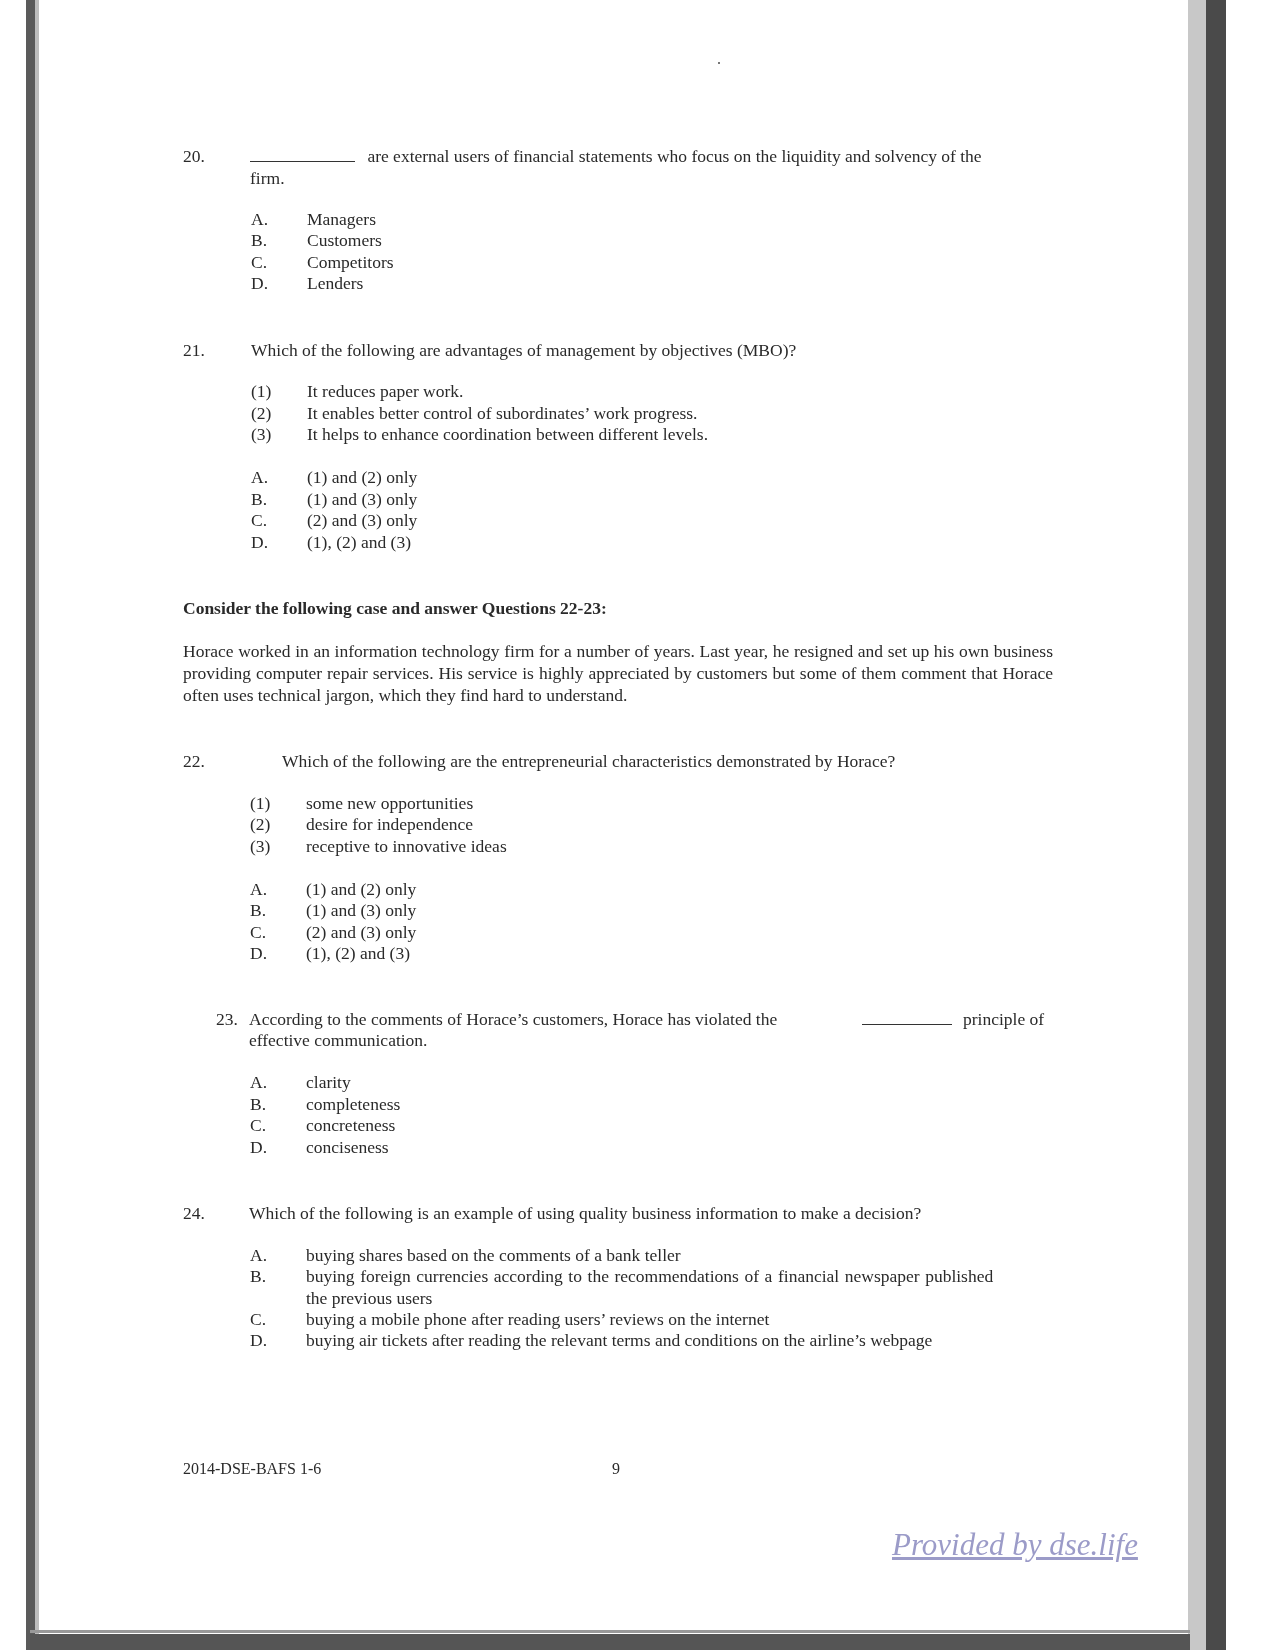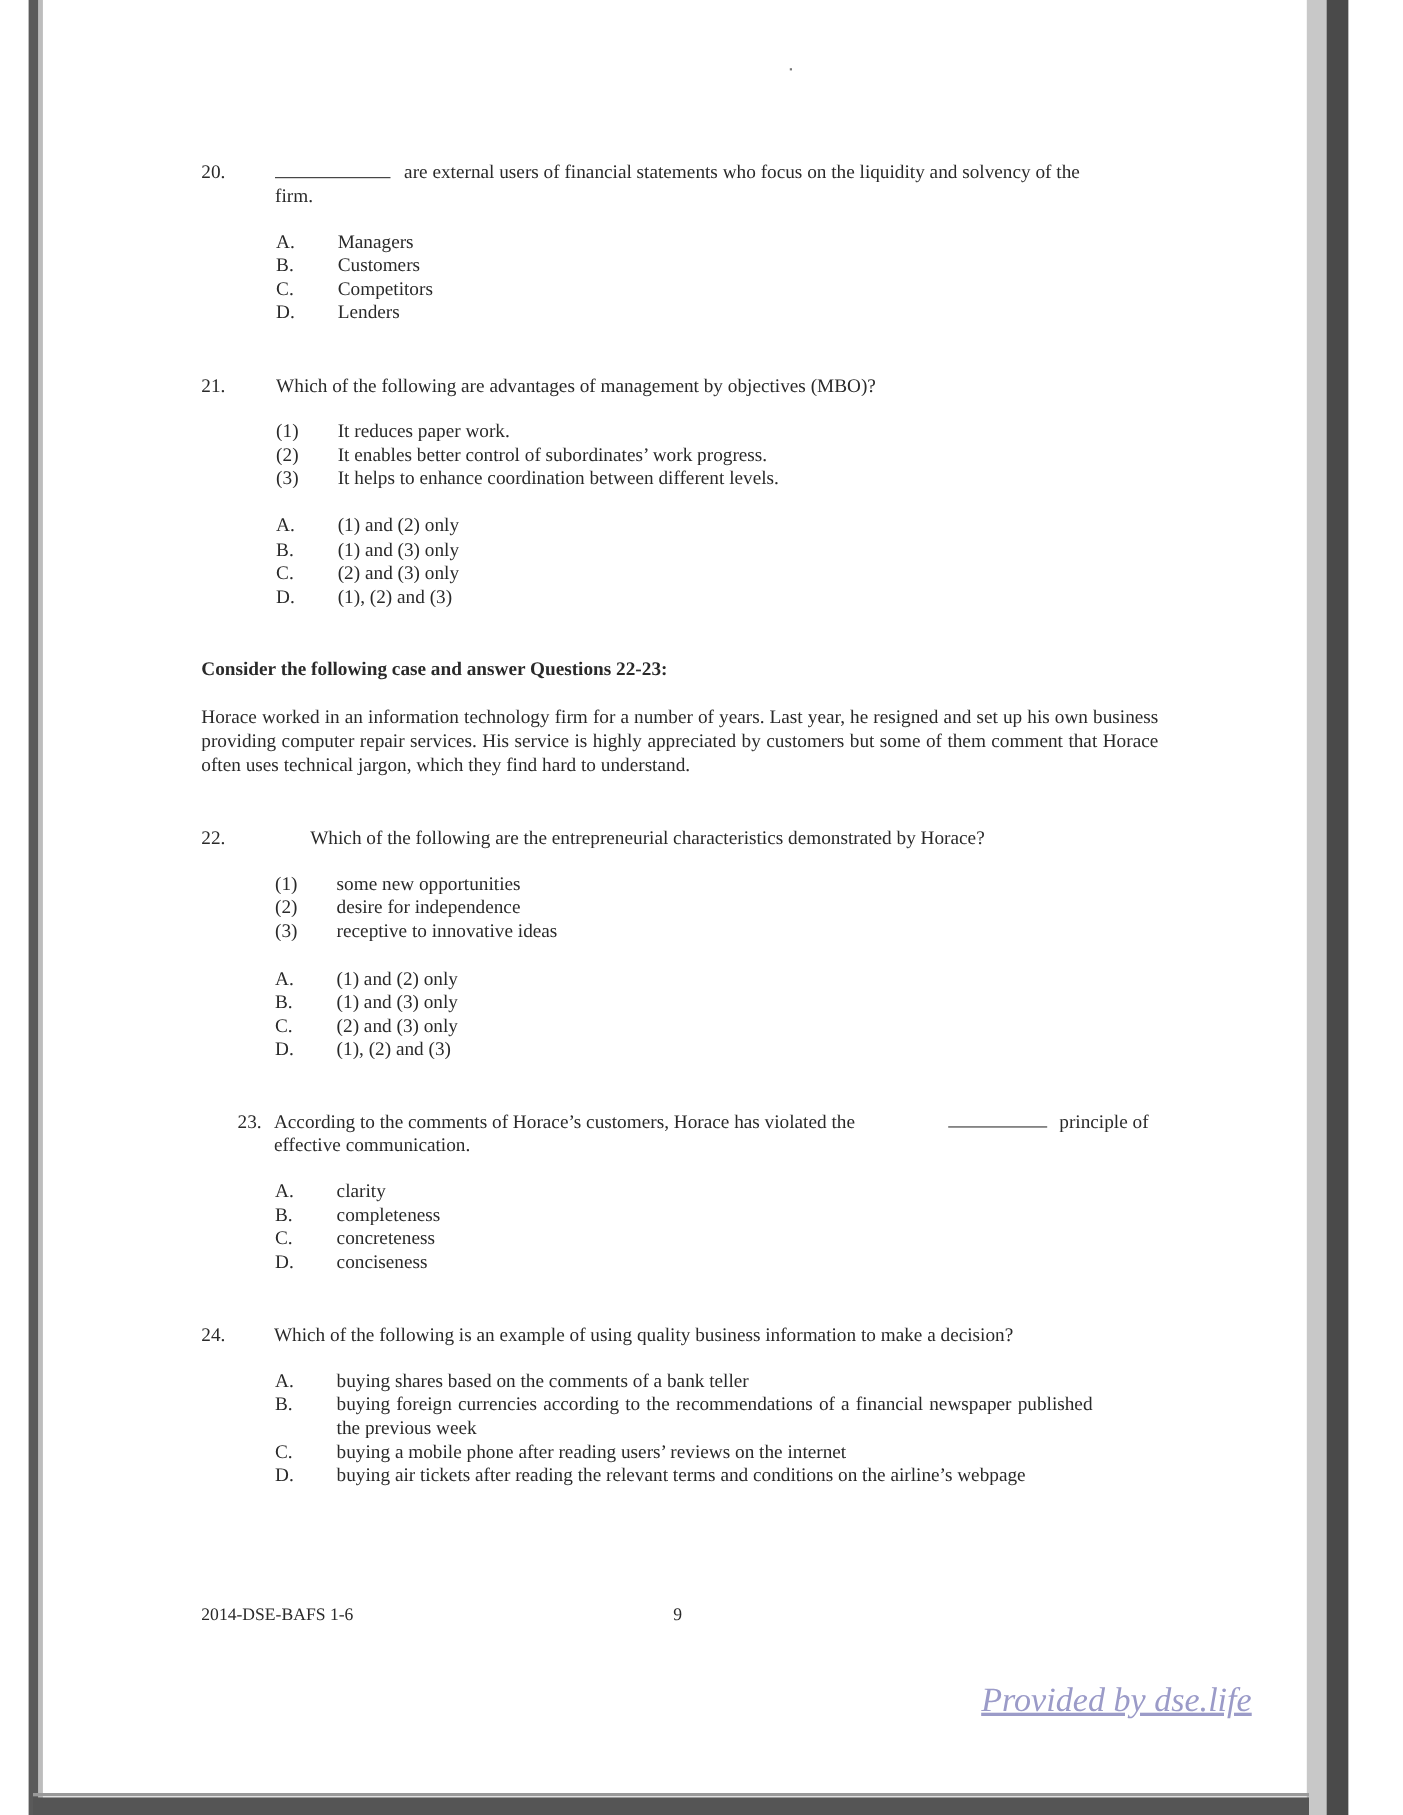--- a/index.html
+++ b/index.html
@@ -171,21 +171,21 @@
 
     <div class="opt" style="left:250px;top:1245px;">
       <span class="lab">A.</span>
       <span class="txt">buying shares based on the comments of a bank teller</span>
     </div>
     <div class="opt" style="left:250px;top:1266px;">
       <span class="lab">B.</span>
       <span class="txt" style="word-spacing:1.2px;">buying foreign currencies according to the recommendations of a financial newspaper published</span>
     </div>
     <div class="opt" style="left:250px;top:1288px;">
-      <span class="txt">the previous week</span>
+      <span class="txt">the previous users</span>
     </div>
     <div class="opt" style="left:250px;top:1309px;">
       <span class="lab">C.</span>
       <span class="txt">buying a mobile phone after reading users’ reviews on the internet</span>
     </div>
     <div class="opt" style="left:250px;top:1330px;">
       <span class="lab">D.</span>
       <span class="txt">buying air tickets after reading the relevant terms and conditions on the airline’s webpage</span>
     </div>
   </div>

